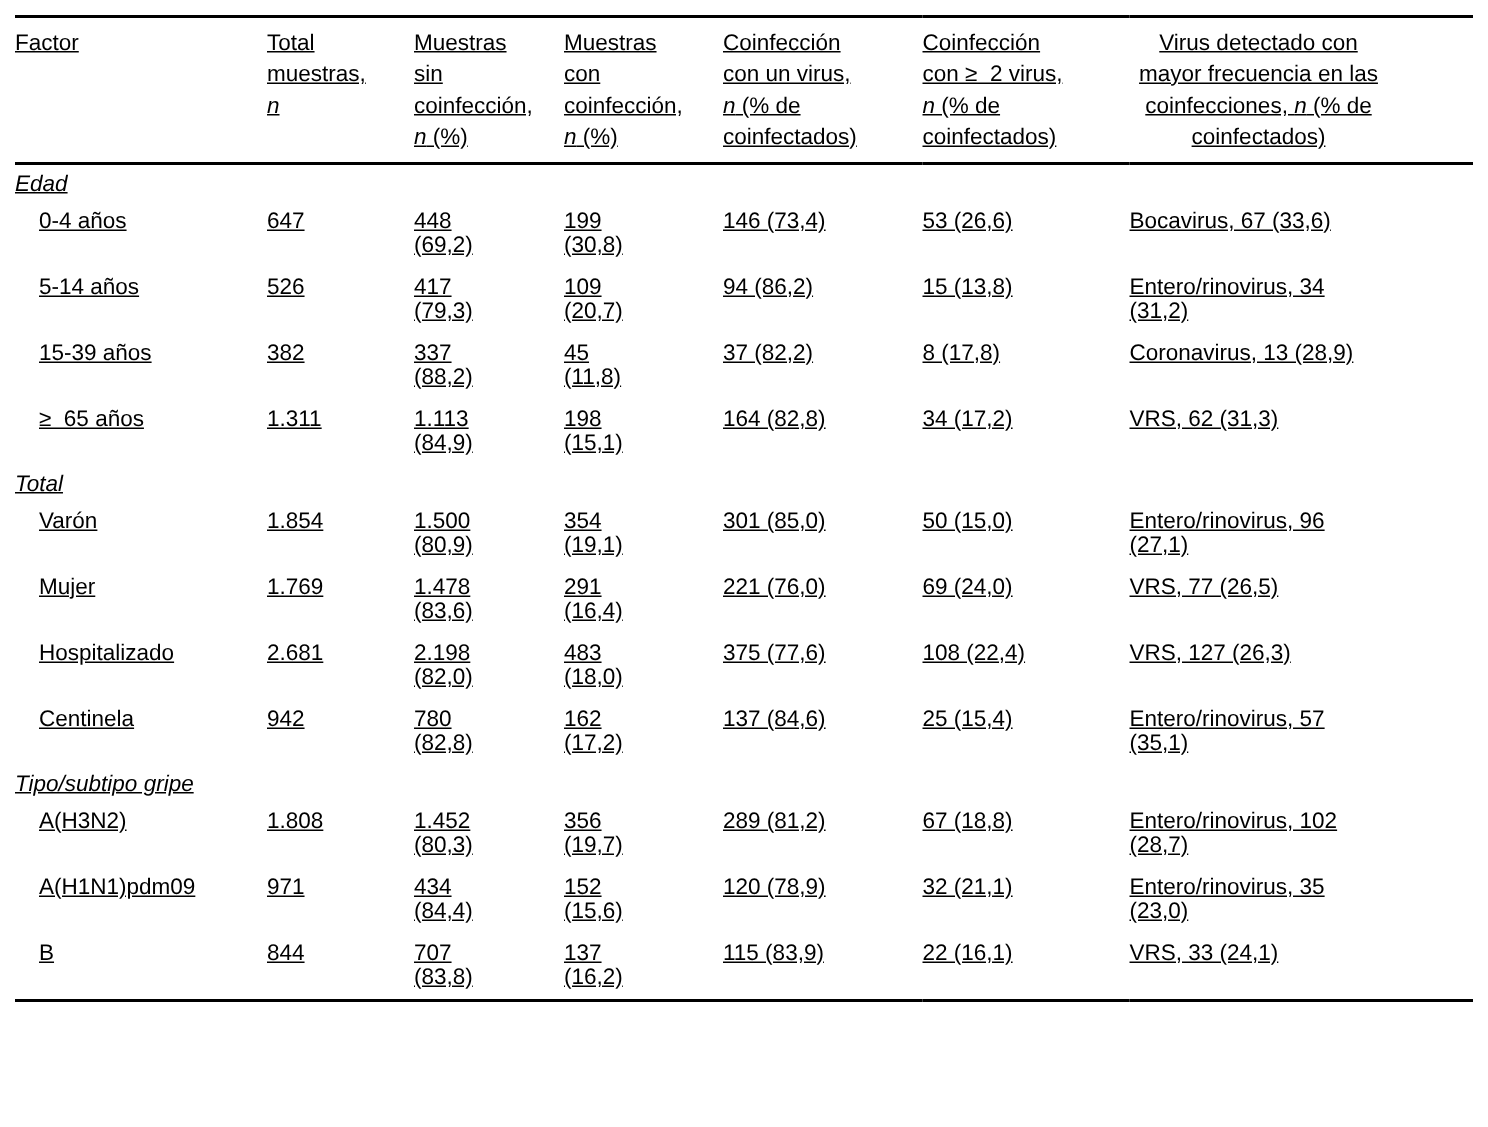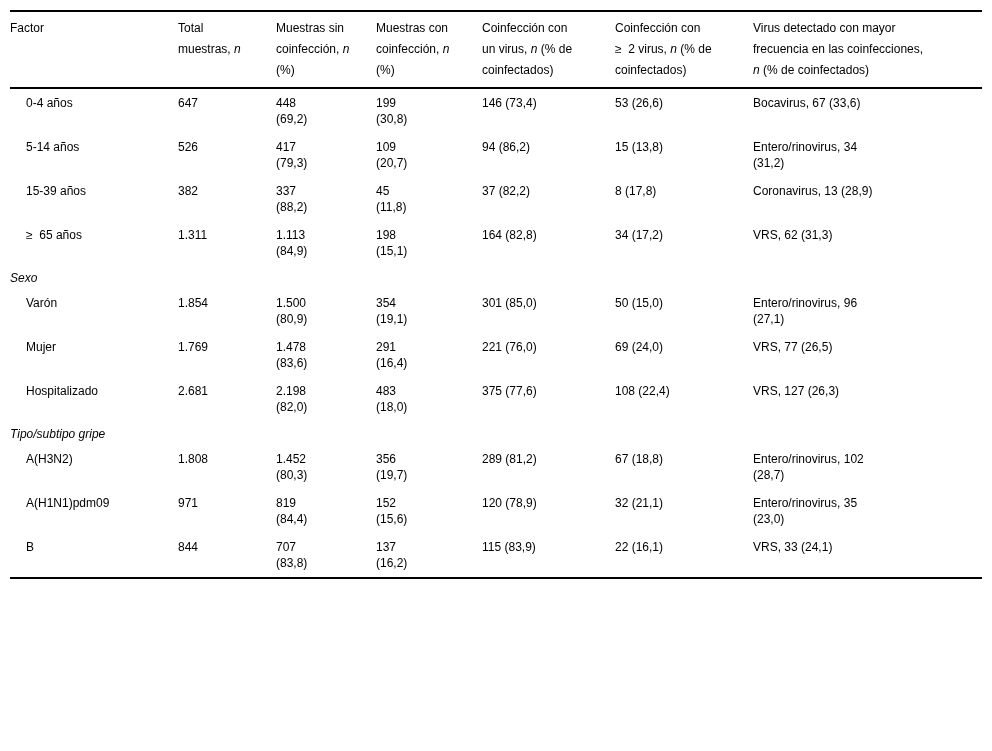--- a/index.html
+++ b/index.html
@@ -8,22 +8,23 @@
     background: #ffffff;
   }
   .page {
     width: 992px;
     height: 751px;
     box-sizing: border-box;
     padding: 10px;
     background: #ffffff;
     color: #000000;
     font-family: "Liberation Sans", sans-serif;
-    font-size: 12px;
+    font-size: 15px;
     overflow: hidden;
+    text-decoration: underline;
   }
   table.data-table {
     width: 972px;
     border-collapse: collapse;
     table-layout: fixed;
     border-top: 2px solid #000000;
     border-bottom: 2px solid #000000;
   }
   thead th {
     text-align: left;
@@ -32,21 +33,21 @@
     line-height: 21px;
     padding: 6px 12px 6px 0;
     border-bottom: 2px solid #000000;
   }
   thead th .hcell { display: block; }
   th.col2 .hcell { max-width: 64px; }
   th.col3 .hcell { max-width: 74px; }
   th.col4 .hcell { max-width: 74px; }
   th.col5 .hcell { max-width: 92px; }
   th.col6 .hcell { max-width: 102px; }
-  th.col7 .hcell { max-width: 172px; }
+  th.col7 .hcell { max-width: 172px; text-align: center; }
   .it { font-style: italic; }
   tbody td {
     vertical-align: top;
     line-height: 16px;
     padding: 6px 12px 6px 0;
     white-space: pre-line;
   }
   tbody td.section-label {
     font-style: italic;
     padding: 5px 0 3px 0;
@@ -90,20 +91,23 @@
           <th class="col6">
             <span class="hcell"><span>Coinfección con ≥&nbsp;&nbsp;2 virus, </span><span class="it">n</span><span> (% de coinfectados)</span></span>
           </th>
           <th class="col7">
             <span class="hcell"><span>Virus detectado con mayor frecuencia en las coinfecciones, </span><span class="it">n</span><span> (% de coinfectados)</span></span>
           </th>
         </tr>
     </thead>
     <tbody id="table-body">
         <tr>
+          <td colspan="7" class="section-label">Edad</td>
+        </tr>
+        <tr>
           <td class="factor">0-4 años</td>
           <td>647</td>
           <td>448
 (69,2)</td>
           <td>199
 (30,8)</td>
           <td>146 (73,4)</td>
           <td>53 (26,6)</td>
           <td>Bocavirus, 67 (33,6)</td>
         </tr>
@@ -135,21 +139,21 @@
           <td>1.311</td>
           <td>1.113
 (84,9)</td>
           <td>198
 (15,1)</td>
           <td>164 (82,8)</td>
           <td>34 (17,2)</td>
           <td>VRS, 62 (31,3)</td>
         </tr>
         <tr>
-          <td colspan="7" class="section-label">Sexo</td>
+          <td colspan="7" class="section-label">Total</td>
         </tr>
         <tr>
           <td class="factor">Varón</td>
           <td>1.854</td>
           <td>1.500
 (80,9)</td>
           <td>354
 (19,1)</td>
           <td>301 (85,0)</td>
           <td>50 (15,0)</td>
@@ -172,38 +176,50 @@
           <td>2.681</td>
           <td>2.198
 (82,0)</td>
           <td>483
 (18,0)</td>
           <td>375 (77,6)</td>
           <td>108 (22,4)</td>
           <td>VRS, 127 (26,3)</td>
         </tr>
         <tr>
+          <td class="factor">Centinela</td>
+          <td>942</td>
+          <td>780
+(82,8)</td>
+          <td>162
+(17,2)</td>
+          <td>137 (84,6)</td>
+          <td>25 (15,4)</td>
+          <td>Entero/rinovirus, 57
+(35,1)</td>
+        </tr>
+        <tr>
           <td colspan="7" class="section-label">Tipo/subtipo gripe</td>
         </tr>
         <tr>
           <td class="factor">A(H3N2)</td>
           <td>1.808</td>
           <td>1.452
 (80,3)</td>
           <td>356
 (19,7)</td>
           <td>289 (81,2)</td>
           <td>67 (18,8)</td>
           <td>Entero/rinovirus, 102
 (28,7)</td>
         </tr>
         <tr>
           <td class="factor">A(H1N1)pdm09</td>
           <td>971</td>
-          <td>819
+          <td>434
 (84,4)</td>
           <td>152
 (15,6)</td>
           <td>120 (78,9)</td>
           <td>32 (21,1)</td>
           <td>Entero/rinovirus, 35
 (23,0)</td>
         </tr>
         <tr>
           <td class="factor">B</td>

